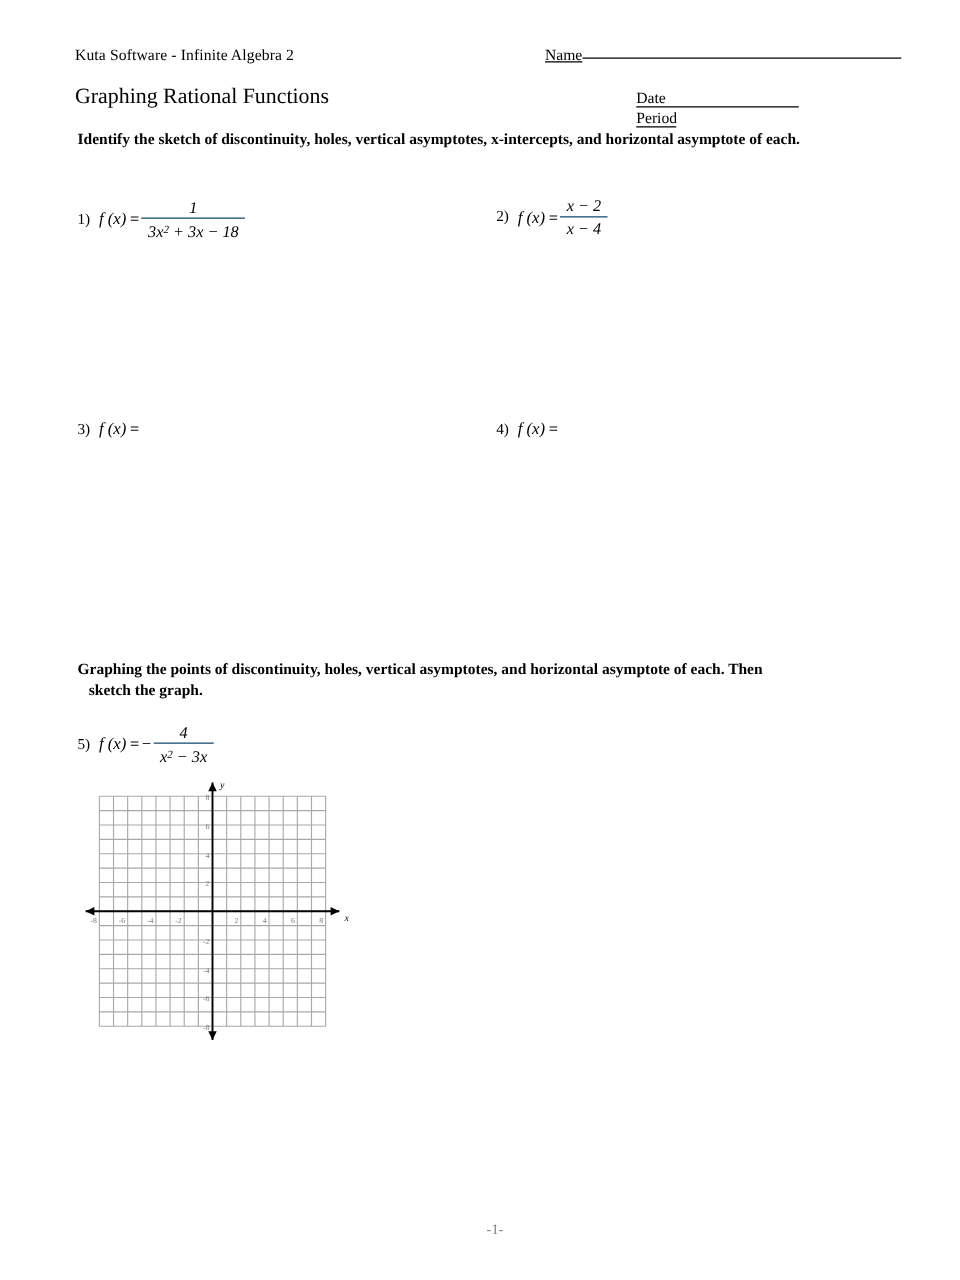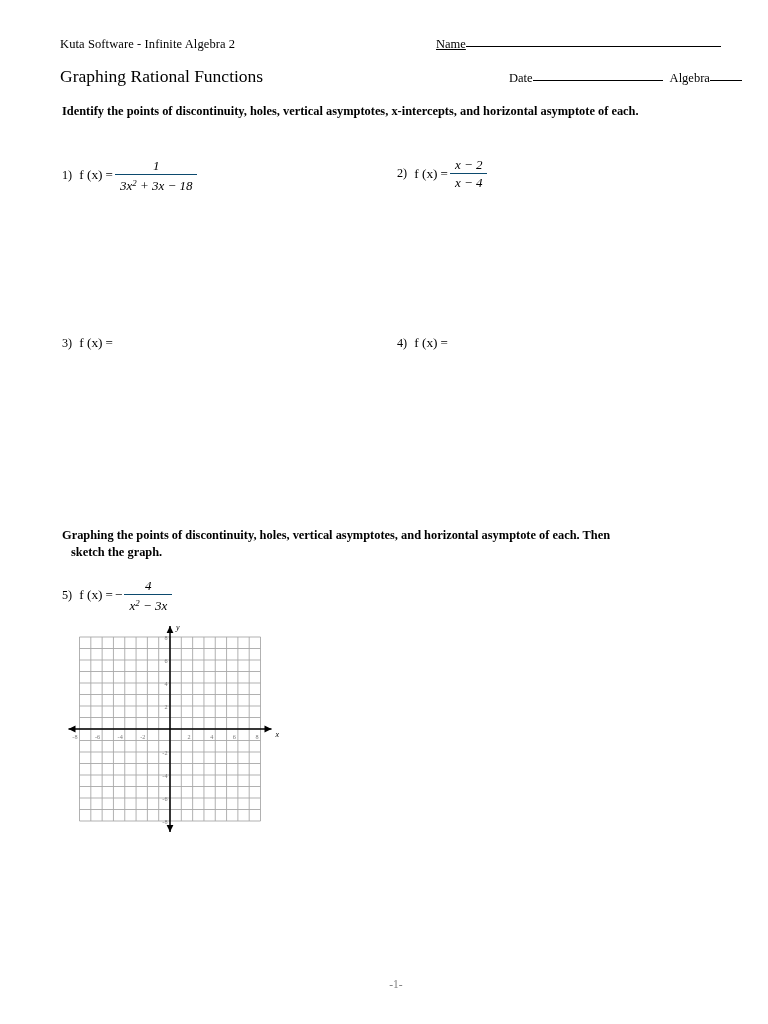--- a/index.html
+++ b/index.html
@@ -50,20 +50,21 @@
     text-decoration: underline;
   }
   .date-row {
     position: absolute;
     left: 497px;
     top: 71px;
     font-size: 12.5px;
     display: flex;
     align-items: baseline;
     white-space: nowrap;
+    flex-direction: column;
   }
   .rule {
     display: inline-block;
     border-bottom: 1px solid #000;
     height: 0;
     vertical-align: baseline;
     position: relative;
     top: -1px;
   }
   .rule-name { width: 255px; }
@@ -98,20 +99,21 @@
     align-items: center;
     font-size: 13px;
     white-space: nowrap;
   }
   .prob-num {
     font-size: 12.2px;
     margin-right: 7px;
     align-self: center;
   }
   .fn-label {
+    font-style: italic;
     font-size: 13.4px;
     margin-right: 3px;
   }
   .eq {
     margin-right: 2px;
     font-style: normal;
   }
   .lead-minus {
     margin-right: 2px;
     font-size: 13.4px;
@@ -178,25 +180,25 @@
 
   <div class="name-row">
     <span>Name</span>
     <span class="rule rule-name"></span>
   </div>
 
   <div class="date-row">
     <span>Date</span>
     <span class="rule rule-date"></span>
     <span class="gap-sm"></span>
-    <span>Algebra</span>
+    <span>Period</span>
     <span class="rule rule-period"></span>
   </div>
 
-  <div class="instructions" id="instr-1">Identify the points of discontinuity, holes, vertical asymptotes, x-intercepts, and horizontal asymptote of each.</div>
+  <div class="instructions" id="instr-1">Identify the sketch of discontinuity, holes, vertical asymptotes, x-intercepts, and horizontal asymptote of each.</div>
 
   <div class="problem" id="problem-1">
     <span class="prob-num">1)</span>
     <span class="fn-label">f (x)</span>
     <span class="eq">=</span>
     <span class="frac">
       <span class="num mathvar">1</span>
       <span class="den mathvar">3x<sup>2</sup> + 3x − 18</span>
     </span>
   </div>

